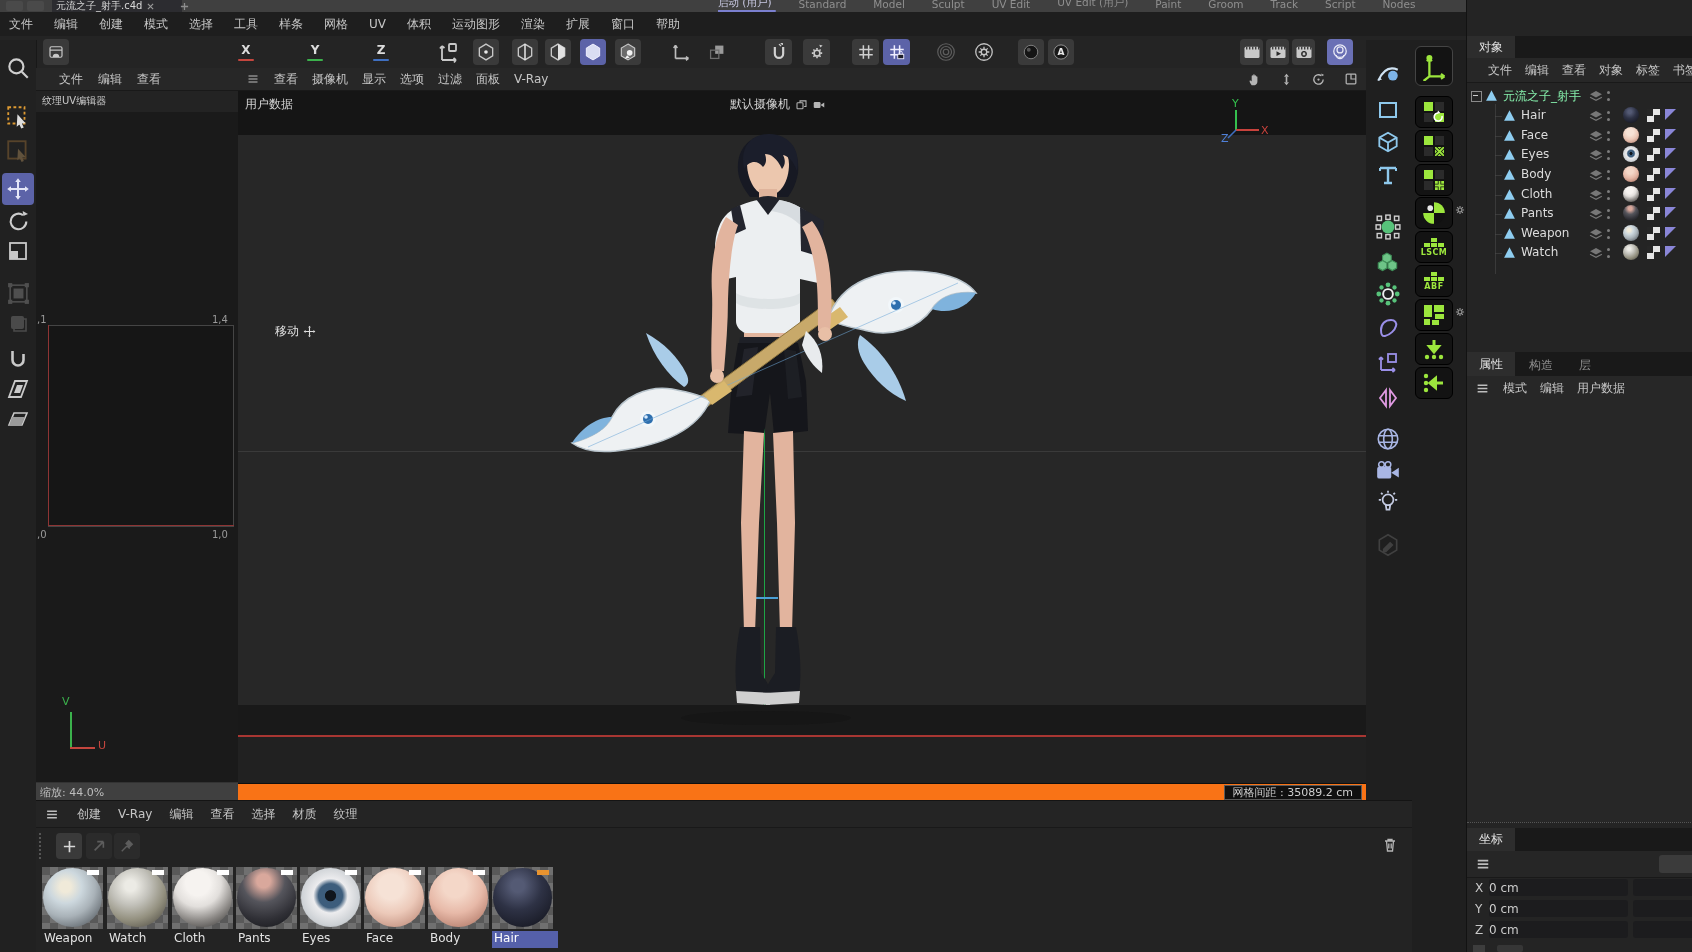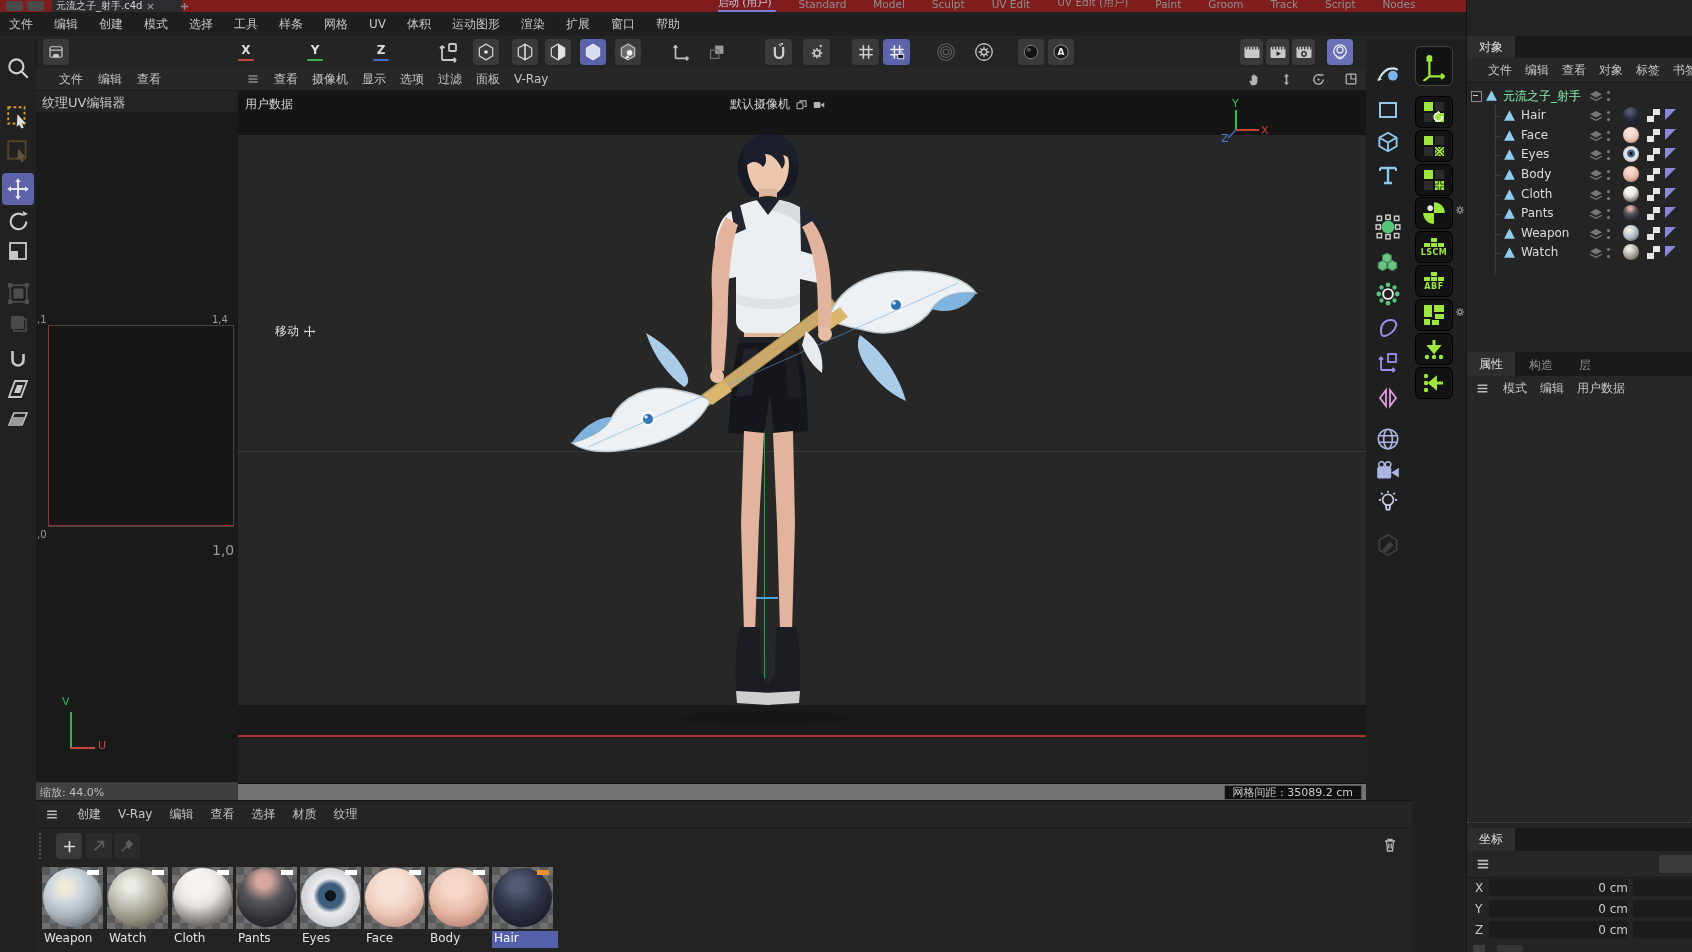--- a/index.html
+++ b/index.html
@@ -24,37 +24,37 @@
   .dots i{width:3px;height:3px;border-radius:50%;background:#7d7d7d}
   .mthumb{position:absolute;width:16px;height:16px;border-radius:50%}
   .checker13{position:absolute;width:13px;height:13px;background:conic-gradient(#e6e6e6 25%,#262626 0 50%,#e6e6e6 0 75%,#262626 0)}
   .flag{position:absolute;width:0;height:0;border-top:11px solid #8a86d8;border-right:11px solid transparent}
   .olabel{position:absolute;font-size:12px;color:#dcdcdc;white-space:nowrap}
   .tile{position:absolute;width:61px;height:62px;background:conic-gradient(#707070 25%,#595959 0 50%,#707070 0 75%,#595959 0);background-size:16px 16px}
   .tile .sph{position:absolute;left:1px;top:1px;width:59px;height:59px;border-radius:50%}
   .tile .badge{position:absolute;top:3px;right:4px;width:12px;height:5px}
   .tlabel{position:absolute;width:64px;height:17px;font-size:12px;color:#e2e2e2;white-space:nowrap;padding-left:2px}
   .tlabel.sel{background:#5560aa;color:#fff}
-  .field{position:absolute;height:17px;background:#1c1c1e;border-radius:3px;color:#ccc;font-size:12px;display:flex;align-items:center;justify-content:flex-end}
+  .field{position:absolute;height:17px;background:#1c1c1e;border-radius:3px;color:#ccc;font-size:12px;display:flex;align-items:center;justify-content:flex-start}
   .coordlab{position:absolute;font-size:12px;color:#c8c8c8}
   .greenbtn{position:absolute;left:3px;width:36px;height:30px;background:#131313;border:1px solid #000;border-radius:6px;display:flex;align-items:center;justify-content:center}
   .bluebtn{position:absolute;left:5px;width:34px;height:30px;display:flex;align-items:center;justify-content:center}
   .ltab{font-size:10.5px;color:#8f8f8f;position:relative;padding-bottom:2px;white-space:nowrap}
   .ltab .t{display:block;margin-top:-5px}
   .ltab.act{color:#cacae4}
   .ltab.act::after{content:"";position:absolute;left:-4px;right:-4px;bottom:0;height:2.5px;background:#7b80cf;border-radius:1px}
   .vline{position:absolute;width:1px;background:#4f4f4f}
   .hline{position:absolute;height:1px;background:#4f4f4f}
 </style>
 </head>
 <body>
 
 <div id="app">
 
-  <div class="abs" style="left:0;top:0;width:1692px;height:12px;background:#7f1d1d;overflow:hidden">
+  <div class="abs" style="left:0;top:0;width:1692px;height:12px;background:#404040;overflow:hidden">
     <div class="abs" style="left:6px;top:1px;width:17px;height:10px;background:#4a4a4a;border-radius:2px"></div>
     <div class="abs" style="left:27px;top:1px;width:17px;height:10px;background:#4a4a4a;border-radius:2px"></div>
     <div class="abs" style="left:52px;top:0;width:122px;height:12px;background:#2c2c30;display:flex;align-items:flex-end;padding:0 4px;overflow:hidden">
       <span style="font-size:10px;color:#d8d8d8;white-space:nowrap;margin-bottom:-1px">元流之子_射手.c4d</span>
       <svg width="7" height="7" viewBox="0 0 8 8" style="margin:0 0 2px 5px">
           <path d="M1 1l6 6M7 1L1 7" stroke="#9a9a9a" stroke-width="1.3"></path>
         </svg>
     </div>
     <svg class="abs" style="left:180px;top:2px" width="9" height="9" viewBox="0 0 10 10">
         <path d="M5 1v8M1 5h8" stroke="#8d8d8d" stroke-width="1.4"></path>
@@ -358,30 +358,30 @@
         </svg>
       <svg width="14" height="14" viewBox="0 0 16 16" style="margin-right:2px">
           <path d="M5 14C3.8 12.6 2.4 10.4 2.8 9.4c.4-.9 1.7-.2 2.2.6V4.4c0-1.1 1.5-1.1 1.6 0V3.1c0-1.1 1.6-1.1 1.6 0v1.2c0-1 1.5-1 1.5 0V5.1c0-.9 1.4-.9 1.4.2v4.9c0 2.3-1.4 3.8-2.8 3.8z" fill="#b5b5b5"></path>
         </svg>
       <svg width="12" height="14" viewBox="0 0 16 16" style="margin-right:8px">
           <path d="M8 1l3 3.6H5zM8 15l3-3.6H5z" fill="#b5b5b5"></path>
           <path d="M7 4.6h2v6.8H7z" fill="#b5b5b5"></path>
         </svg>
     </div>
     <div class="abs" style="left:0;top:23px;width:202px;height:21px;background:#232323;border-bottom:1px solid #191919">
-      <span class="abs" style="left:6px;top:3px;font-size:13px;color:#c9c9c9">纹理UV编辑器</span>
+      <span class="abs" style="left:6px;top:3px;font-size:10px;color:#c9c9c9">纹理UV编辑器</span>
     </div>
     <div class="abs" style="left:0;top:44px;width:202px;height:670px;background:#1a1a1a">
       <div class="abs" style="left:12px;top:213px;width:184px;height:200px;background:#161616;border:1px solid #454545"></div>
       <div class="abs" style="left:12px;top:413px;width:186px;height:1px;background:#8e3434"></div>
       <div class="abs" style="left:12px;top:213px;width:1px;height:201px;background:#8e3434"></div>
       <span class="abs" style="left:1px;top:202px;font-size:10px;color:#9a9a9a">,1</span>
       <span class="abs" style="left:176px;top:202px;font-size:10px;color:#9a9a9a">1,4</span>
       <span class="abs" style="left:1px;top:417px;font-size:10px;color:#9a9a9a">,0</span>
-      <span class="abs" style="left:176px;top:430px;font-size:14px;color:#9a9a9a">1,0</span>
+      <span class="abs" style="left:176px;top:417px;font-size:10px;color:#9a9a9a">1,0</span>
       <span class="abs" style="left:26px;top:583px;font-size:11px;color:#3bb14c">V</span>
       <div class="abs" style="left:34px;top:600px;width:1.5px;height:36px;background:#3bb14c"></div>
       <div class="abs" style="left:34px;top:635px;width:25px;height:1.5px;background:#c4463e"></div>
       <span class="abs" style="left:62px;top:627px;font-size:11px;color:#c4463e">U</span>
     </div>
     <div class="abs" style="left:0;top:714px;width:202px;height:18px;background:#404040;border-top:1px solid #333">
       <span class="abs" style="left:4px;top:2px;font-size:11px;color:#bdbdbd">缩放: 44.0%</span>
     </div>
   </div>
 
@@ -506,21 +506,21 @@
 
       <div class="abs" style="left:37px;top:232px;display:flex;align-items:center;gap:4px">
         <span style="font-size:12px;color:#e0e0e0">移动</span>
         <svg width="13" height="13" viewBox="0 0 24 24" stroke="#e0e0e0" stroke-width="2" fill="#e0e0e0">
             <path d="M12 4v16M4 12h16" fill="none"></path>
             <path d="M12 1.2l2.6 3.6H9.4zM12 22.8l2.6-3.6H9.4zM1.2 12l3.6-2.6v5.2zM22.8 12l-3.6-2.6v5.2z" stroke="none"></path>
           </svg>
       </div>
     </div>
 
-    <div class="abs" style="left:0;top:715px;width:1128px;height:17px;background:#737373;border-top:1px solid #0f0f0f">
+    <div class="abs" style="left:0;top:715px;width:1128px;height:17px;background:#f97316;border-top:1px solid #0f0f0f">
       <div class="abs" style="right:4px;top:1px;height:13px;border:1px solid #5a5a5a;background:#101010;padding:0 8px;display:flex;align-items:center">
         <span style="font-size:11px;color:#cfcfcf">网格间距 : 35089.2 cm</span>
       </div>
     </div>
   </div>
 
   <div class="panel" style="left:1366px;top:40px;width:46px;height:912px;background:#1f1f1f">
     <div class="bluebtn" style="top:18px">
       <svg width="26" height="26" viewBox="0 0 24 24">
           <path d="M3 19 C8 8 14 6 21 9" fill="none" stroke="#cfe2f2" stroke-width="2"></path>

